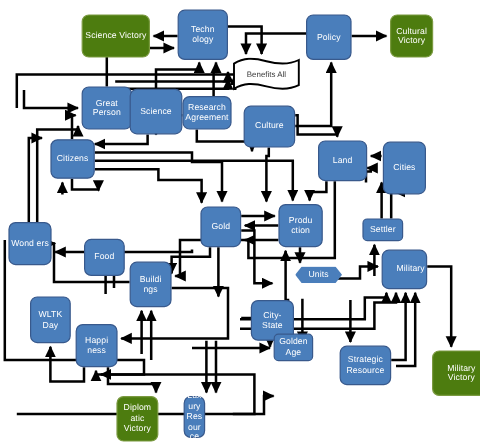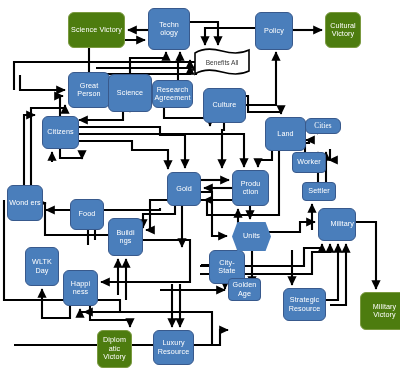--- a/index.html
+++ b/index.html
@@ -239,27 +239,24 @@
   </div>
 
   <div class="node blue" style="left:42px; top:116px; width:37px; height:33px;">
     <span class="lbl">Citizens</span>
   </div>
 
   <div class="node blue" style="left:265px; top:117px; width:41px; height:34px;">
     <span class="lbl">Land</span>
   </div>
 
-  <div class="node blue" style="left:305px; top:118px; width:36px; height:16px;font-family:Liberation Serif, serif;">
+  <div class="node blue" style="left:319px; top:118px; width:36px; height:44px;">
     <span class="lbl">Cities</span>
   </div>
 
-  <div class="node blue" style="left:292px; top:152px; width:34px; height:21px; border-radius:4px;">
-    <span class="lbl">Worker</span>
-  </div>
 
   <div class="node blue" style="left:70px; top:162px; width:34px; height:31px;margin-top:37px;">
     <span class="lbl">Food</span>
   </div>
 
   <div class="node blue" style="left:167px; top:172px; width:34px; height:34px;">
     <span class="lbl">Gold</span>
   </div>
 
   <div class="node blue" style="left:232px; top:170px; width:37px; height:36px;">
@@ -275,21 +272,21 @@
   </div>
 
   <div class="node blue" style="left:318px; top:208px; width:38px; height:33px;text-align:right;">
     <span class="lbl">Military</span>
   </div>
 
   <div class="node blue" style="left:108px; top:218px; width:35px; height:38px;">
     <span class="lbl">Buildi ngs</span>
   </div>
 
-  <div class="node hex" style="left:232px; top:222px; width:39px; height:29px;">
+  <div class="node hex" style="left:246px; top:222px; width:39px; height:14px;">
     <span class="lbl">Units</span>
   </div>
 
   <div class="node blue" style="left:25px; top:247px; width:34px; height:39px;">
     <span class="lbl">WLTK Day</span>
   </div>
 
   <div class="node blue" style="left:165px; top:250px; width:36px; height:34px;margin-left:44px;">
     <span class="lbl">City- State</span>
   </div>
@@ -307,17 +304,17 @@
   </div>
 
   <div class="node green" style="left:360px; top:292px; width:49px; height:38px;">
     <span class="lbl">Military Victory</span>
   </div>
 
   <div class="node green" style="left:97px; top:330px; width:35px; height:38px;">
     <span class="lbl">Diplom atic Victory</span>
   </div>
 
-  <div class="node blue" style="left:153px; top:330px; width:41px; height:35px;">
+  <div class="node blue" style="left:153px; top:330px; width:18px; height:35px;">
     <span class="lbl">Luxury Resource</span>
   </div>
 
 </div>
 
 </body></html>

